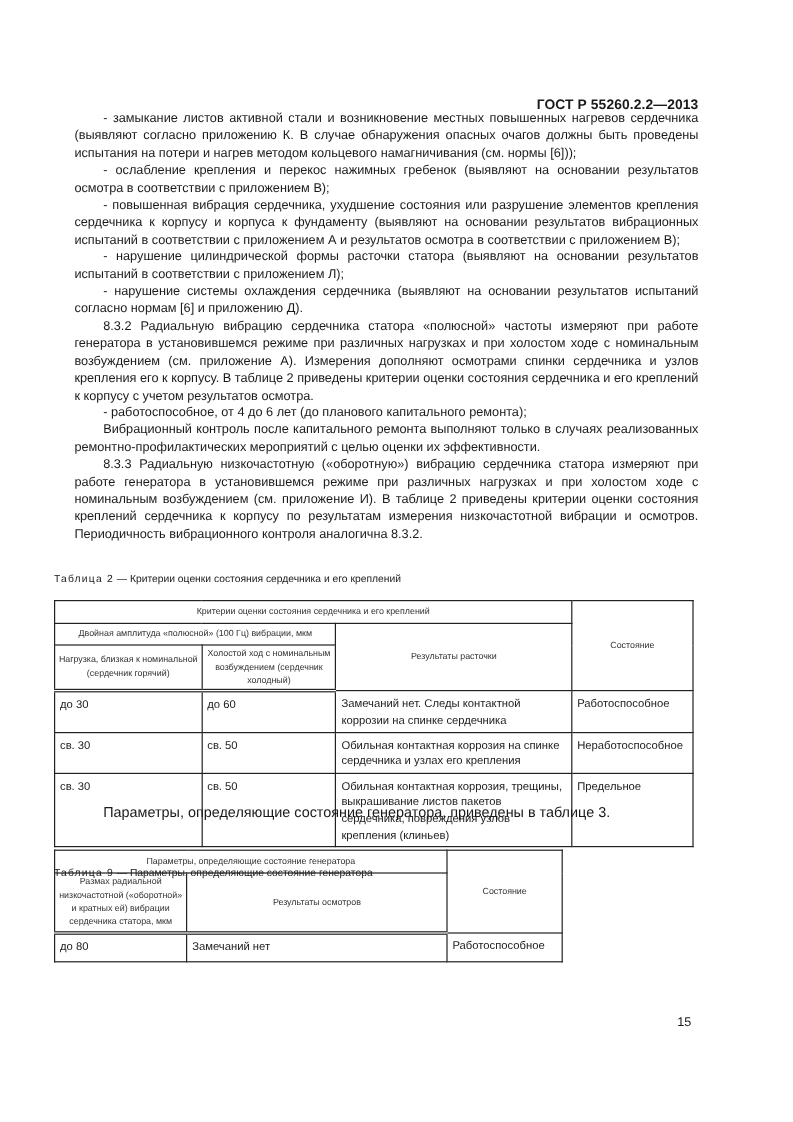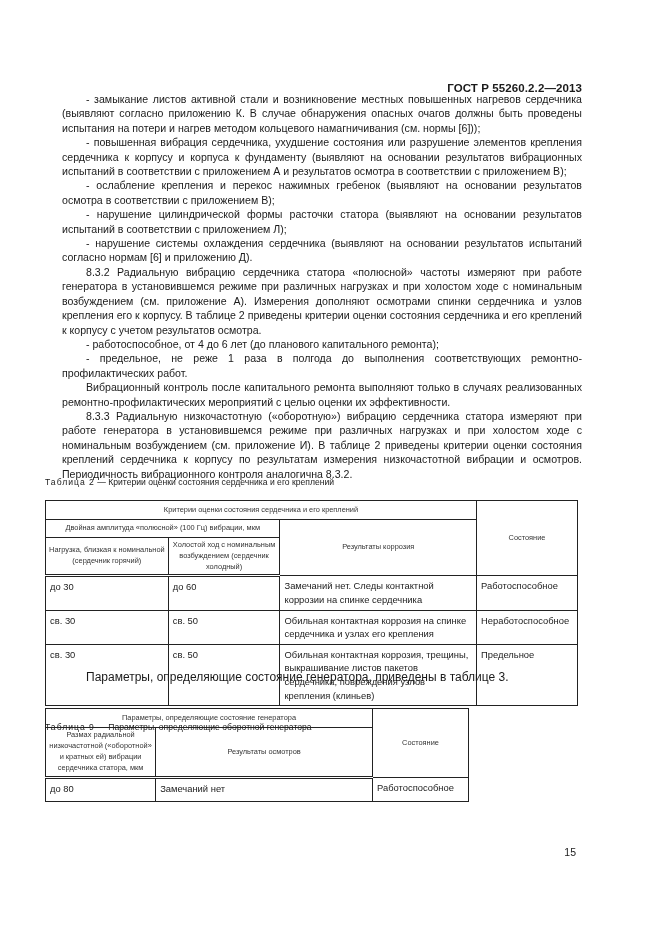--- a/index.html
+++ b/index.html
@@ -18,27 +18,26 @@
   .mid-text { position: absolute; left: 86px; top: 670px; font-size: 12px; }
   .page-num { position: absolute; top: 846px; right: 85px; font-size: 10.5px; }
 </style>
 </head>
 <body>
 
 <div class="header">ГОСТ Р 55260.2.2—2013</div>
 
 <div class="body-text">
   <p>- замыкание листов активной стали и возникновение местных повышенных нагревов сердечника (выявляют согласно приложению К. В случае обнаружения опасных очагов должны быть проведены испытания на потери и нагрев методом кольцевого намагничивания (см. нормы [6]));</p>
+  <p>- ослабление крепления и перекос нажимных гребенок (выявляют на основании результатов осмотра в соответствии с приложением В);</p>
   <p>- повышенная вибрация сердечника, ухудшение состояния или разрушение элементов крепления сердечника к корпусу и корпуса к фундаменту (выявляют на основании результатов вибрационных испытаний в соответствии с приложением А и результатов осмотра в соответствии с приложением В);</p>
-  <p>- ослабление крепления и перекос нажимных гребенок (выявляют на основании результатов осмотра в соответствии с приложением В);</p>
   <p>- нарушение цилиндрической формы расточки статора (выявляют на основании результатов испытаний в соответствии с приложением Л);</p>
   <p>- нарушение системы охлаждения сердечника (выявляют на основании результатов испытаний согласно нормам [6] и приложению Д).</p>
   <p>8.3.2 Радиальную вибрацию сердечника статора «полюсной» частоты измеряют  при работе генератора в установившемся режиме при различных нагрузках и при холостом ходе с номинальным возбуждением (см. приложение А). Измерения дополняют осмотрами спинки сердечника и узлов крепления его к корпусу. В таблице 2 приведены критерии оценки состояния сердечника и его креплений к корпусу с учетом результатов осмотра.</p>
   <p>- работоспособное, от 4 до 6 лет (до планового капитального ремонта);</p>
-  <p>- предельное, не реже 1 раза в полгода до выполнения соответствующих ремонтно-профилактических работ.</p>
   <p>Вибрационный контроль после капитального ремонта выполняют только в случаях реализованных ремонтно-профилактических мероприятий с целью оценки их эффективности.</p>
   <p>8.3.3 Радиальную низкочастотную («оборотную») вибрацию сердечника статора измеряют при работе генератора в установившемся режиме при различных нагрузках и при холостом ходе с номинальным возбуждением (см. приложение И). В таблице 2 приведены критерии оценки состояния креплений сердечника к корпусу по результатам измерения низкочастотной вибрации и осмотров. Периодичность вибрационного контроля аналогична 8.3.2.</p>
 </div>
 
 <div class="caption" style="top:477px;">
   <span class="lbl">Таблица 2</span><span> — Критерии оценки состояния сердечника и его креплений</span>
 </div>
 
 <table style="top:500px; width:533px;">
   <colgroup>
@@ -47,21 +46,21 @@
       <col style="width:197px">
       <col style="width:101px">
     </colgroup>
   <tbody>
       <tr style="height:19px">
     <td class="c" colspan="3">Критерии оценки состояния сердечника и его креплений</td>
     <td class="c" rowspan="3">Состояние</td>
   </tr>
   <tr style="height:18px">
     <td class="c" colspan="2">Двойная амплитуда «полюсной» (100 Гц) вибрации, мкм</td>
-    <td class="c" rowspan="2">Результаты коррозия</td>
+    <td class="c" rowspan="2">Результаты расточки</td>
   </tr>
   <tr class="dbl" style="height:38px">
     <td class="c">Нагрузка, близкая к номинальной (сердечник горячий)</td>
     <td class="c">Холостой ход с номинальным возбуждением (сердечник холодный)</td>
   </tr>
   <tr>
     <td class="d">до 30</td>
     <td class="d">до 60</td>
     <td class="d">Замечаний нет. Следы контактной коррозии на спинке сердечника</td>
     <td class="d">Работоспособное</td>
@@ -77,21 +76,21 @@
     <td class="d">св. 50</td>
     <td class="d">Обильная контактная коррозия, трещины, выкрашивание листов пакетов сердечника, повреждения узлов крепления (клиньев)</td>
     <td class="d">Предельное</td>
   </tr>
 </tbody>
   </table>
 
 <div class="mid-text">Параметры, определяющие состояние генератора, приведены в таблице 3.</div>
 
 <div class="caption" style="top:722px;">
-  <span class="lbl">Таблица 9</span><span> — Параметры, определяющие оборотной генератора</span>
+  <span class="lbl">Таблица 9</span><span> — Параметры, определяющие состояние генератора</span>
 </div>
 
 <table style="top:708px; width:424px;padding-left:37px;">
   <colgroup>
       <col style="width:135px">
       <col style="width:297px">
       <col style="width:101px">
     </colgroup>
   <tbody>
       <tr style="height:19px">

